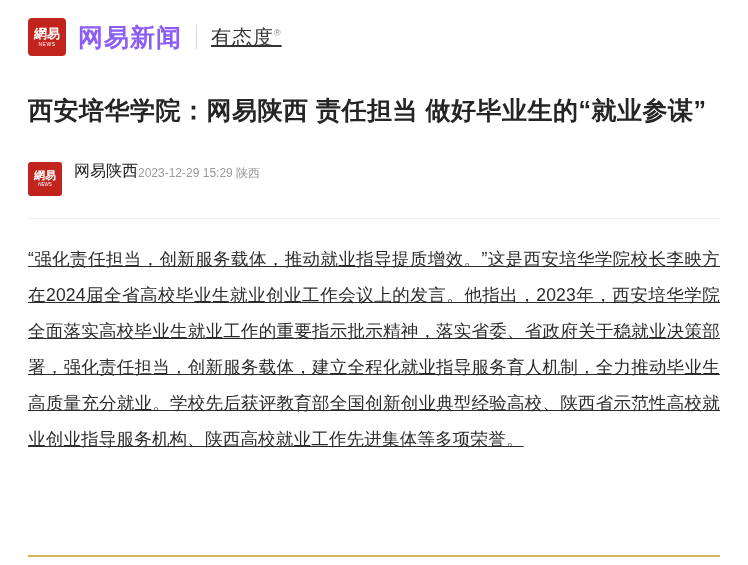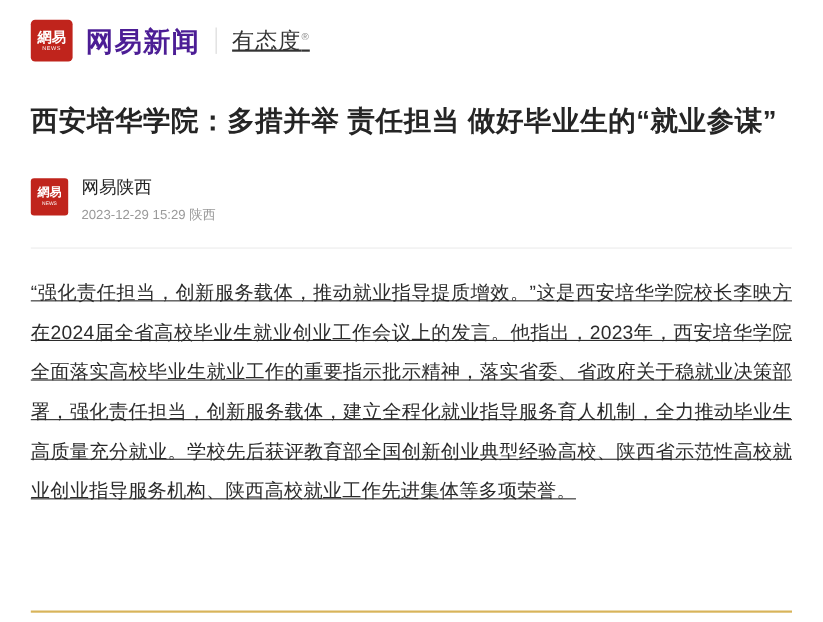--- a/index.html
+++ b/index.html
@@ -49,21 +49,21 @@
     font-weight: bold;
   }
   .brand-logo .en {
     font-size: 5px;
     margin-top: 2px;
     letter-spacing: 0.5px;
   }
   .brand-name {
     font-size: 25px;
     font-weight: bold;
-    color: #4c1d95;
+    color: #8b5cf6;
     margin-left: 12px;
     letter-spacing: 1px;
   }
   .brand-divider {
     width: 1px;
     height: 24px;
     background: #d8d8d8;
     margin: 0 14px;
   }
   .brand-slogan {
@@ -113,21 +113,21 @@
     font-size: 11px;
     font-weight: bold;
   }
   .source-avatar .en {
     font-size: 4.5px;
     margin-top: 2px;
   }
   .source-meta {
     margin-left: 12px;
     display: flex;
-    flex-direction: column;
+    flex-direction: row;
     justify-content: center;
   }
   .source-name {
     font-size: 16px;
     color: #222222;
     line-height: 22px;
   }
   .source-time {
     font-size: 12px;
     color: #9a9a9a;
@@ -175,21 +175,21 @@
       <span class="cn">網易</span>
       <span class="en">NEWS</span>
     </div>
     <div class="brand-name">网易新闻</div>
     <div class="brand-divider"></div>
     <div class="brand-slogan">
       <span>有态度</span><span class="reg">®</span>
     </div>
   </div>
 
-  <h1 class="article-title">西安培华学院：多措并举 责任担当 做好毕业生的“就业参谋”</h1>
+  <h1 class="article-title">西安培华学院：网易陕西 责任担当 做好毕业生的“就业参谋”</h1>
 
   <div class="source-row">
     <div class="source-avatar">
       <span class="cn">網易</span>
       <span class="en">NEWS</span>
     </div>
     <div class="source-meta">
       <div class="source-name">网易陕西</div>
       <div class="source-time">2023-12-29 15:29 陕西</div>
     </div>

